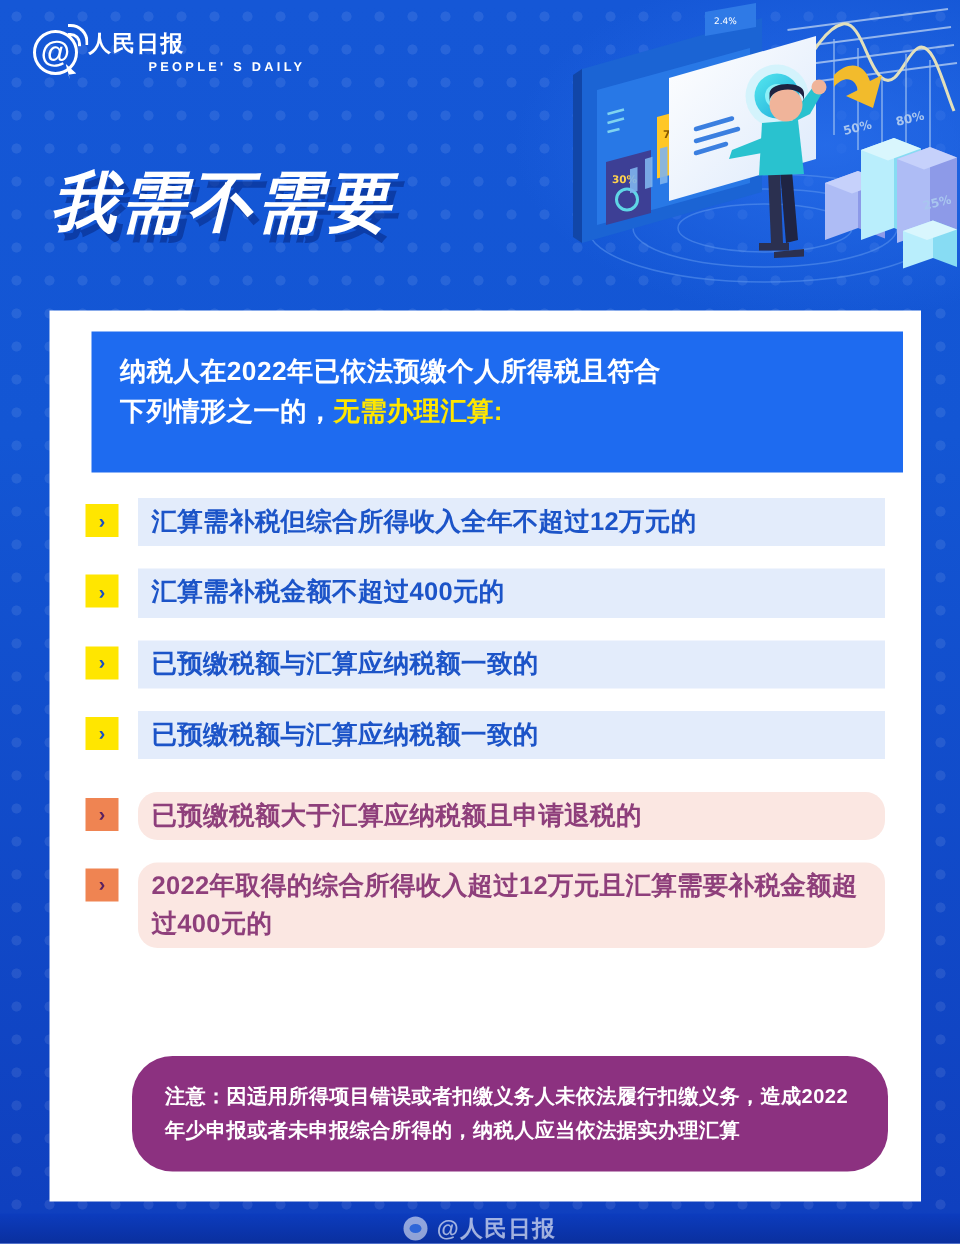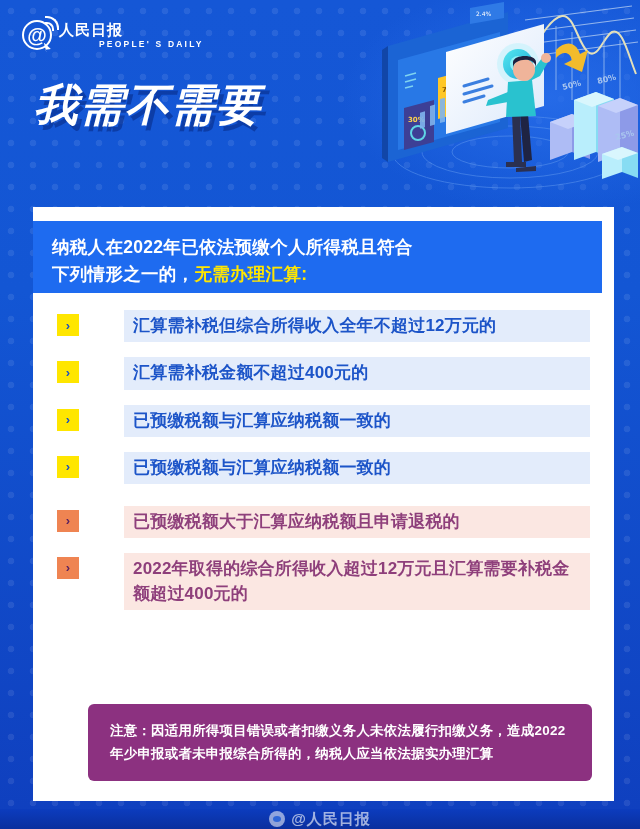--- a/index.html
+++ b/index.html
@@ -68,35 +68,36 @@
   }
   .headline-line {
     color:#ffffff;
     font-size:44px;
     font-weight:bold;
     letter-spacing:1.5px;
     line-height:1.34;
     font-style:italic;
     text-shadow:4px 5px 0 rgba(6,40,130,0.55);
     white-space:nowrap;
+    margin-top:31px;
   }
 
   
   .illus { position:absolute; right:0; top:2px; width:280px; height:205px; z-index:5; }
 
   
   .card {
     position:absolute; left:33px; top:207px; width:581px; height:594px;
     background:#ffffff; z-index:6;
   }
 
   .section-head {
-    margin:14px 12px 0 0;
+    margin:14px 12px 0 28px;
     background:#1e6bf0;
-    padding:13px 19px 6px 19px;
+    padding:13px 19px 28px 19px;
   }
   .section-head .ln {
     color:#ffffff; font-size:17.5px; font-weight:bold;
     line-height:1.52; letter-spacing:0.3px;
   }
   .hl { color:#ffe600; }
 
   .list { margin:12px 24px 0 24px; }
   .row {
     display:flex; align-items:flex-start; gap:13px;
@@ -107,31 +108,30 @@
     display:flex; align-items:center; justify-content:center;
     font-size:13px; font-weight:bold; line-height:1;
     margin-top:4px;
   }
   .marker.yellow { background:#ffe600; color:#1a4fc4; }
   .marker.orange { background:#ef8452; color:#5a2160; }
   .row-text {
     flex:1; padding:3px 9px 4px 9px;
     font-size:17px; font-weight:bold; line-height:1.48;
     letter-spacing:0.2px;
-    margin-left:32px;
   }
   .row.blue .row-text { background:#e3ecfb; color:#1c54c8; }
-  .row.pink .row-text { background:#fbe7e2; color:#8e3f7b; }
+  .row.pink .row-text { background:#fbe7e2; color:#8e3f7b;border-radius:13px; }
 
   .head2 { margin-top:22px; }
 
   
   .note {
     position:absolute; left:55px; right:22px; bottom:20px;
-    background:#8c3180; border-radius:6px;
+    background:#8c3180; border-radius:27px;
     padding:15px 22px 16px 22px;
   }
   .note p {
     color:#ffffff; font-size:13.4px; font-weight:bold;
     line-height:1.72; letter-spacing:0.3px;
   }
 
   
   .footer {
     position:absolute; left:0; right:0; bottom:0; height:20px;

